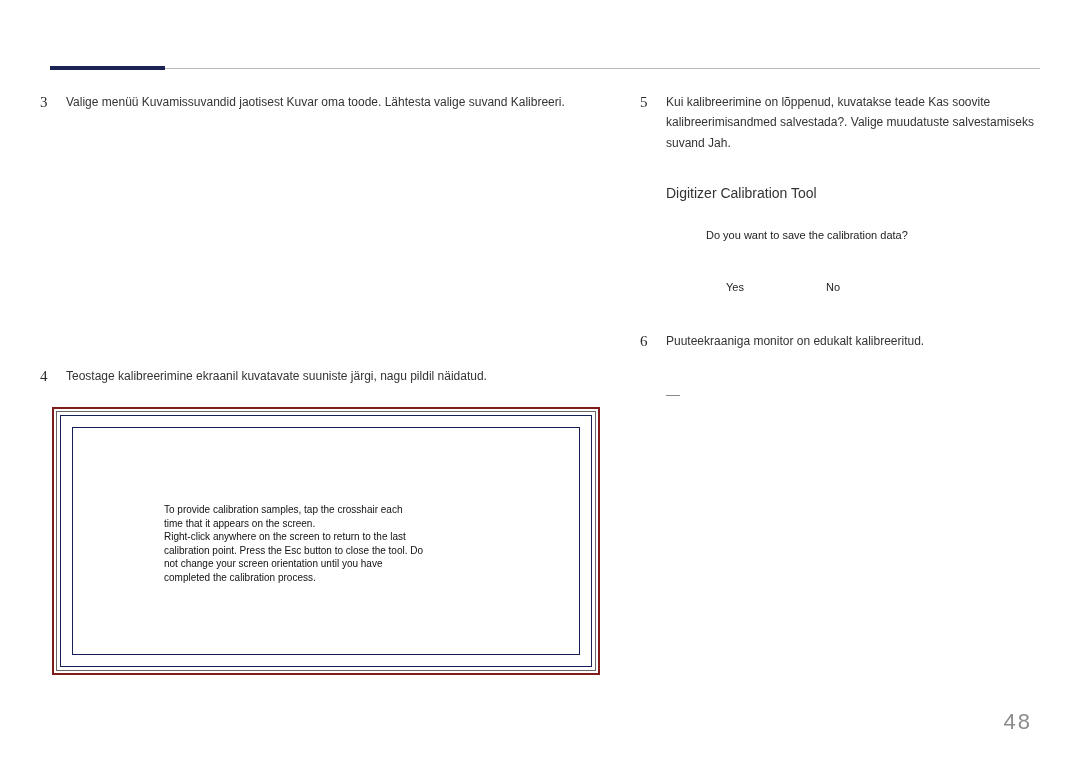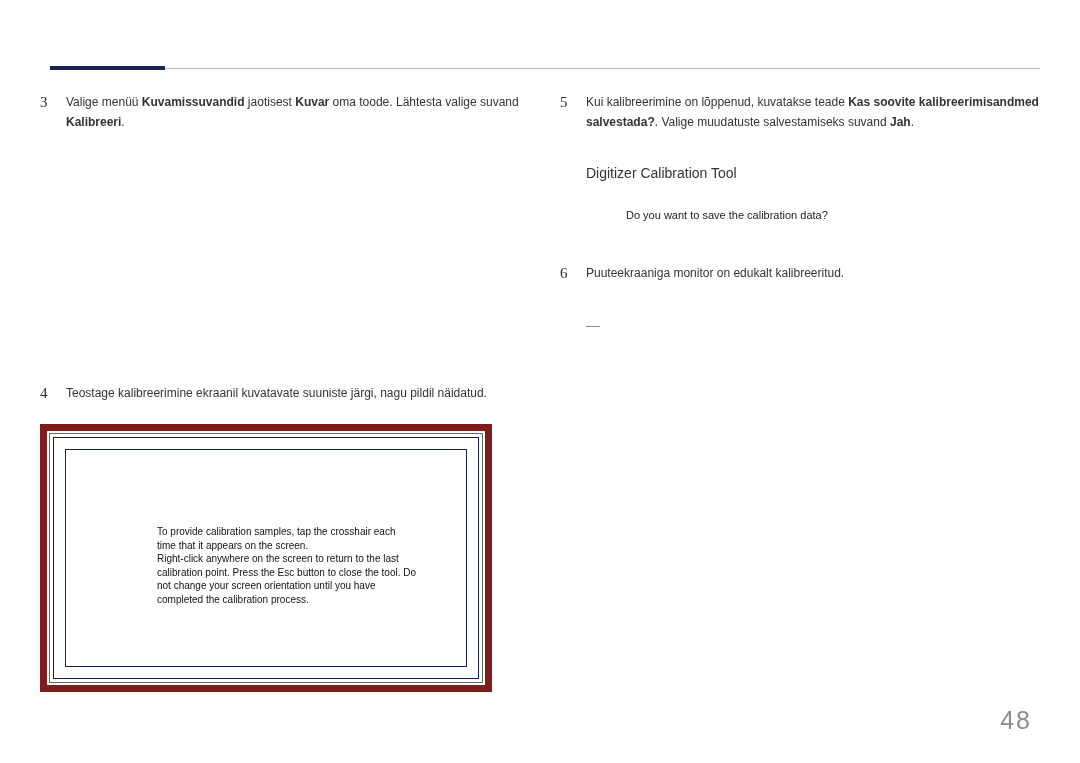--- a/index.html
+++ b/index.html
@@ -5,34 +5,34 @@
   * { box-sizing: border-box; margin: 0; padding: 0; }
   html, body { width: 1080px; height: 763px; font-family: Arial, Helvetica, sans-serif; background: #fff; color: #222; }
   .page { position: relative; width: 1080px; height: 763px; padding: 60px 40px 40px 40px; }
   .top-rule { position: absolute; top: 68px; left: 50px; right: 40px; height: 1px; background: #bbb; }
   .top-accent { position: absolute; top: 66px; left: 50px; width: 115px; height: 4px; background: #1a2352; }
   .columns { display: flex; gap: 40px; margin-top: 30px; }
   .col { flex: 1; }
   .step { display: flex; gap: 14px; margin-bottom: 18px; font-size: 12px; line-height: 1.7; color: #333; }
   .step-num { font-size: 15px; font-weight: 400; color: #2a2a2a; min-width: 12px; font-family: Georgia, serif; }
   .step-body { flex: 1; padding-top: 2px; }
-  b { font-weight: 700; }
-  .calib-box { margin-top: 14px; width: 452px; height: 268px; border: 7px solid #7f1d1d; position: relative; }
+  b { font-weight: 400; }
+  .calib-box { margin-top: 14px; margin-left: 12px; width: 548px; height: 268px; border: 2px solid #7f1d1d; position: relative; }
   .calib-inner1 { position: absolute; inset: 6px; border: 1px solid #151f55; }
   .calib-inner2 { position: absolute; inset: 18px; border: 1px solid #151f55; }
   .calib-inner-frame { position: absolute; inset: 2px; border: 1px solid #666; }
   .calib-text { position: absolute; top: 94px; left: 110px; width: 260px; font-size: 10px; line-height: 1.35; color: #111; }
   .dialog { margin-top: 32px; margin-left: 26px; width: 400px; }
   .dialog-title { font-size: 14px; color: #333; margin-bottom: 28px; }
   .dialog-msg { font-size: 11px; color: #222; margin-left: 0; margin-bottom: 40px; padding-left: 40px; }
   .dialog-buttons { display: flex; gap: 82px; margin-left: 60px; font-size: 11px; }
   .dialog-btn { cursor: default; }
   .note { display: flex; gap: 6px; font-size: 12px; color: #8b8b8b; margin-top: 30px; margin-left: 26px; line-height: 1.6; }
   .note-dash { color: #888; font-size: 14px; line-height: 1.4; }
-  .page-number { position: absolute; right: 48px; bottom: 28px; font-size: 25px; color: #8c8c8c; font-weight: 300; letter-spacing: 2px; }
+  .page-number { position: absolute; right: 48px; bottom: 28px; font-size: 22px; color: #8c8c8c; font-weight: 300; letter-spacing: 2px; }
 </style>
 </head>
 <body>
 
 <div class="page">
   <div class="top-rule"></div>
   <div class="top-accent"></div>
 
   <div class="columns">
 
@@ -67,20 +67,24 @@
       <div class="step">
         <div class="step-num">5</div>
         <div class="step-body">
           <span>Kui kalibreerimine on lõppenud, kuvatakse teade </span><b>Kas soovite kalibreerimisandmed salvestada?</b><span>. Valige muudatuste salvestamiseks suvand </span><b>Jah</b><span>.</span>
         </div>
       </div>
 
       <div class="dialog">
         <div class="dialog-title">Digitizer Calibration Tool</div>
         <div class="dialog-msg">Do you want to save the calibration data?</div>
+        <div class="dialog-buttons">
+          <span class="dialog-btn">Yes</span>
+          <span class="dialog-btn">No</span>
+        </div>
       </div>
 
       <div class="step" style="margin-top:36px">
         <div class="step-num">6</div>
         <div class="step-body">Puuteekraaniga monitor on edukalt kalibreeritud.</div>
       </div>
 
       <div class="note">
         <span class="note-dash">―</span>
       </div>

